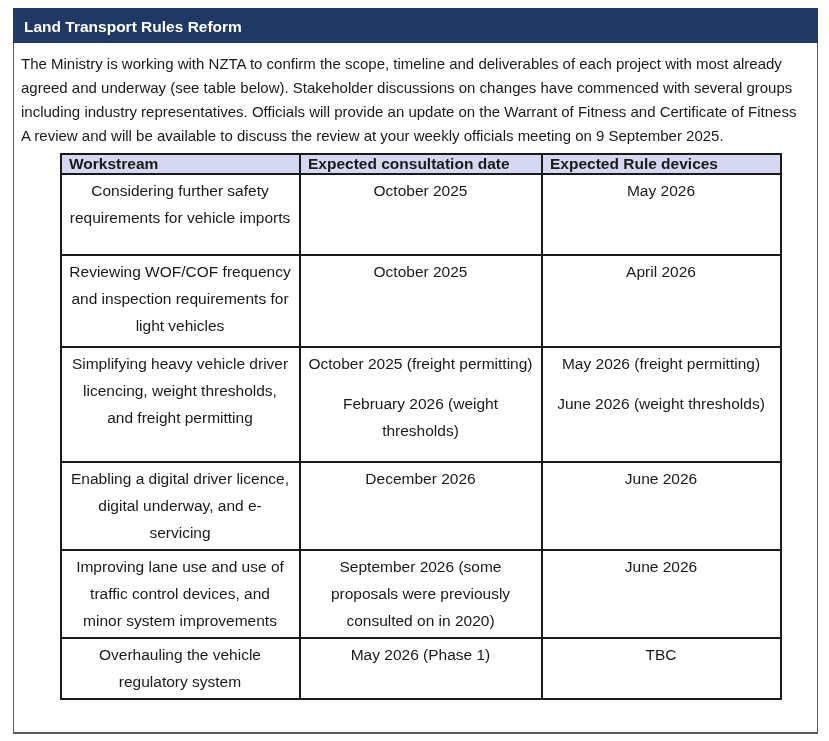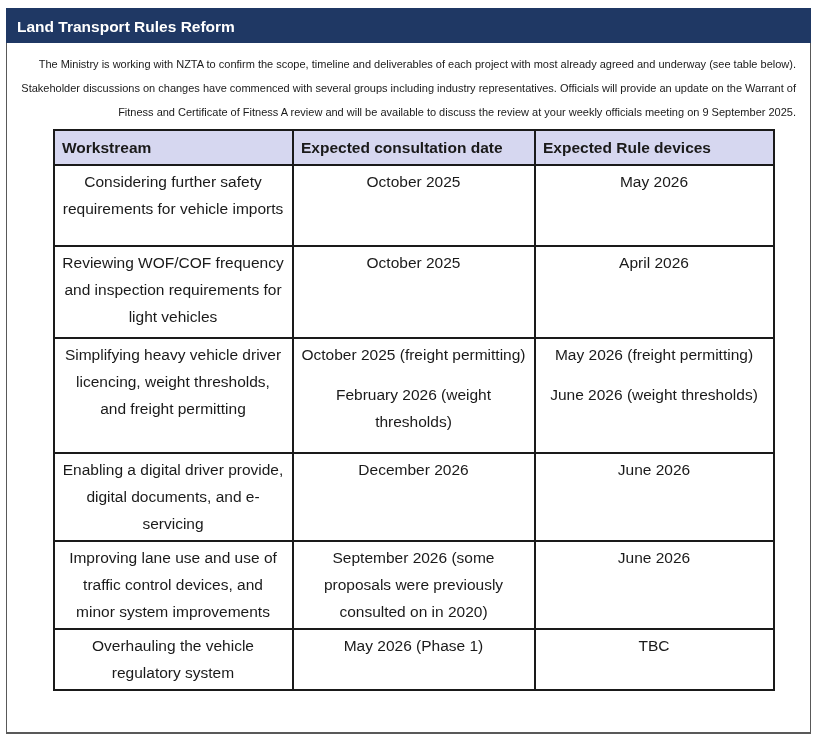--- a/index.html
+++ b/index.html
@@ -14,21 +14,21 @@
   body{
     width:829px;height:741px;
     background:#ffffff;
     font-family:"Liberation Sans", sans-serif;
     color:var(--ink);
     position:relative;
     overflow:hidden;
   }
   .panel{
     position:absolute;
-    left:6px; top:8px;
+    left:13px; top:8px;
     width:805px; height:726px;
   }
   .panel-title{
     height:35px;
     background:var(--navy);
     color:#ffffff;
     font-weight:bold;
     font-size:15.5px;
     line-height:35px;
     padding-left:10px;
@@ -37,45 +37,44 @@
   .panel-body{
     height:691px;
     background:#ffffff;
     border:1px solid var(--panelBorder);
     border-top:none;
     border-bottom-width:2px;
     padding:7px 14px 0 7px;
   }
   .intro{
     margin:2px 0 0 0;
-    font-size:11px;
+    font-size:15px;
     line-height:24px;
     color:var(--ink);
-    text-align:right;
   }
   table.rules{
     border-collapse:collapse;
     table-layout:fixed;
     width:720px;
     margin:5px 0 0 39px;
   }
   table.rules col.c1{width:239px;}
   table.rules col.c2{width:242px;}
   table.rules col.c3{width:239px;}
   table.rules th, table.rules td{
     border:2px solid var(--tableBorder);
     font-size:15.5px;
     text-align:left;
     vertical-align:top;
     padding:2px 8px 3px 7px;
   }
   table.rules th{
     background:var(--lavender);
     font-weight:bold;
-    height:35px;
+    height:20px;
     vertical-align:middle;
     padding-top:0;padding-bottom:0;
   }
   table.rules td{line-height:27px;text-align:center;}
   tbody tr:nth-child(1){height:81px;}
   tbody tr:nth-child(2){height:92px;}
   tbody tr:nth-child(3){height:115px;padding-left:16px;}
   tbody tr:nth-child(4){height:81px;}
   tbody tr:nth-child(5){height:81px;}
   tbody tr:nth-child(6){height:57px;}
@@ -133,21 +132,21 @@
               <div class="cell-para">October 2025 (freight permitting)</div>
               <div class="cell-para">February 2026 (weight thresholds)</div>
             </td>
             <td>
               <div class="cell-para">May 2026 (freight permitting)</div>
               <div class="cell-para">June 2026 (weight thresholds)</div>
             </td>
           </tr>
           <tr>
             <td>
-              <div class="cell-para">Enabling a digital driver provide, digital documents, and e-servicing</div>
+              <div class="cell-para">Enabling a digital driver licence, digital underway, and e-servicing</div>
             </td>
             <td>
               <div class="cell-para">December 2026</div>
             </td>
             <td>
               <div class="cell-para">June 2026</div>
             </td>
           </tr>
           <tr>
             <td>

